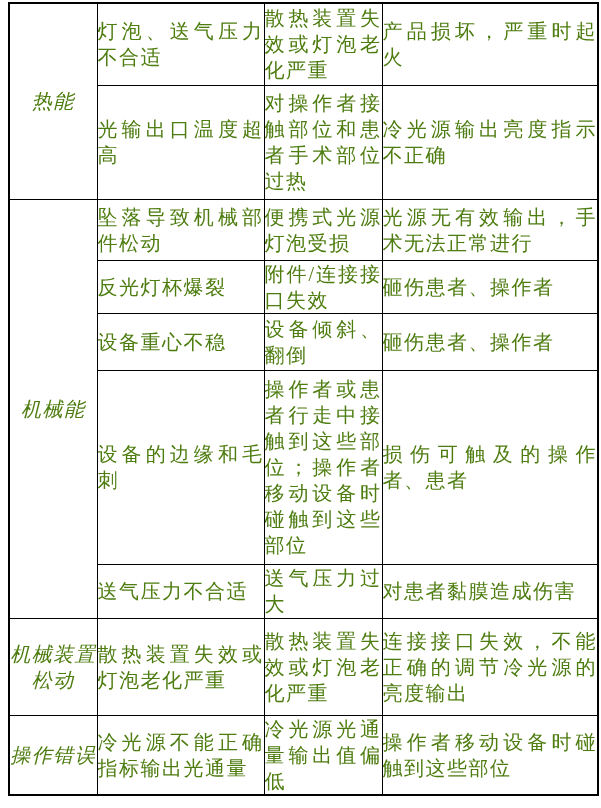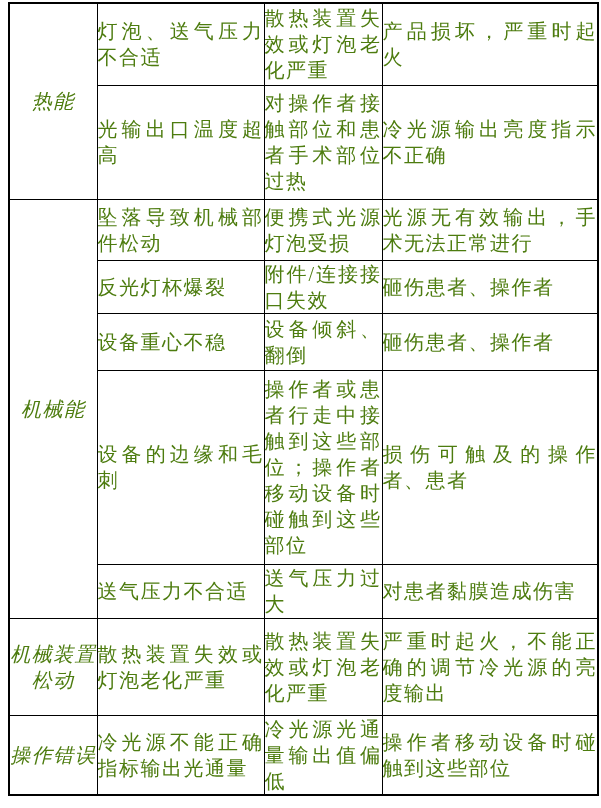--- a/index.html
+++ b/index.html
@@ -105,21 +105,21 @@
       <tr style="height:54px">
         <td class="c2">送气压力不合适</td>
         <td class="c3">送气压力过大</td>
         <td class="c4">对患者黏膜造成伤害</td>
       </tr>
 
       <tr style="height:97px">
         <td class="cat">机械装置松动</td>
         <td class="c2">散热装置失效或灯泡老化严重</td>
         <td class="c3">散热装置失效或灯泡老化严重</td>
-        <td class="c4">严重时起火，不能正确的调节冷光源的亮度输出</td>
+        <td class="c4">连接接口失效，不能正确的调节冷光源的亮度输出</td>
       </tr>
 
       <tr style="height:68px">
         <td class="cat">操作错误</td>
         <td class="c2">冷光源不能正确指标输出光通量</td>
         <td class="c3">冷光源光通量输出值偏低</td>
         <td class="c4">操作者移动设备时碰触到这些部位</td>
       </tr>
     </tbody>
   </table>

